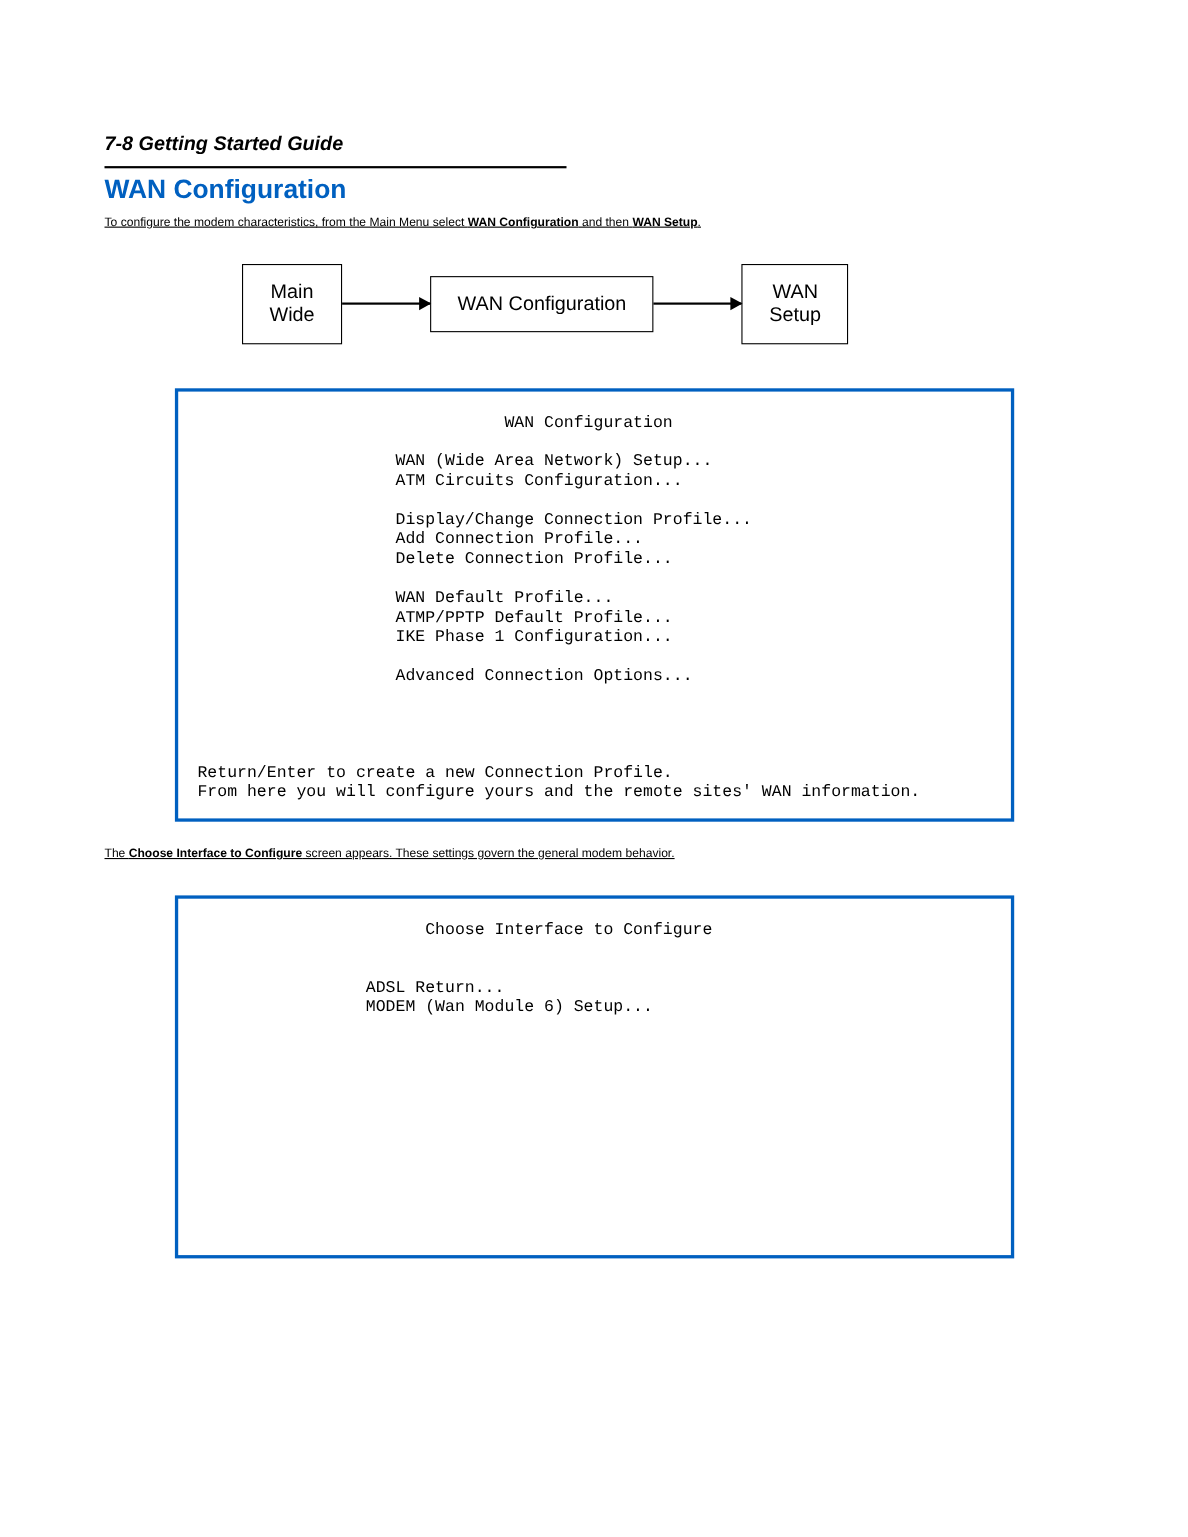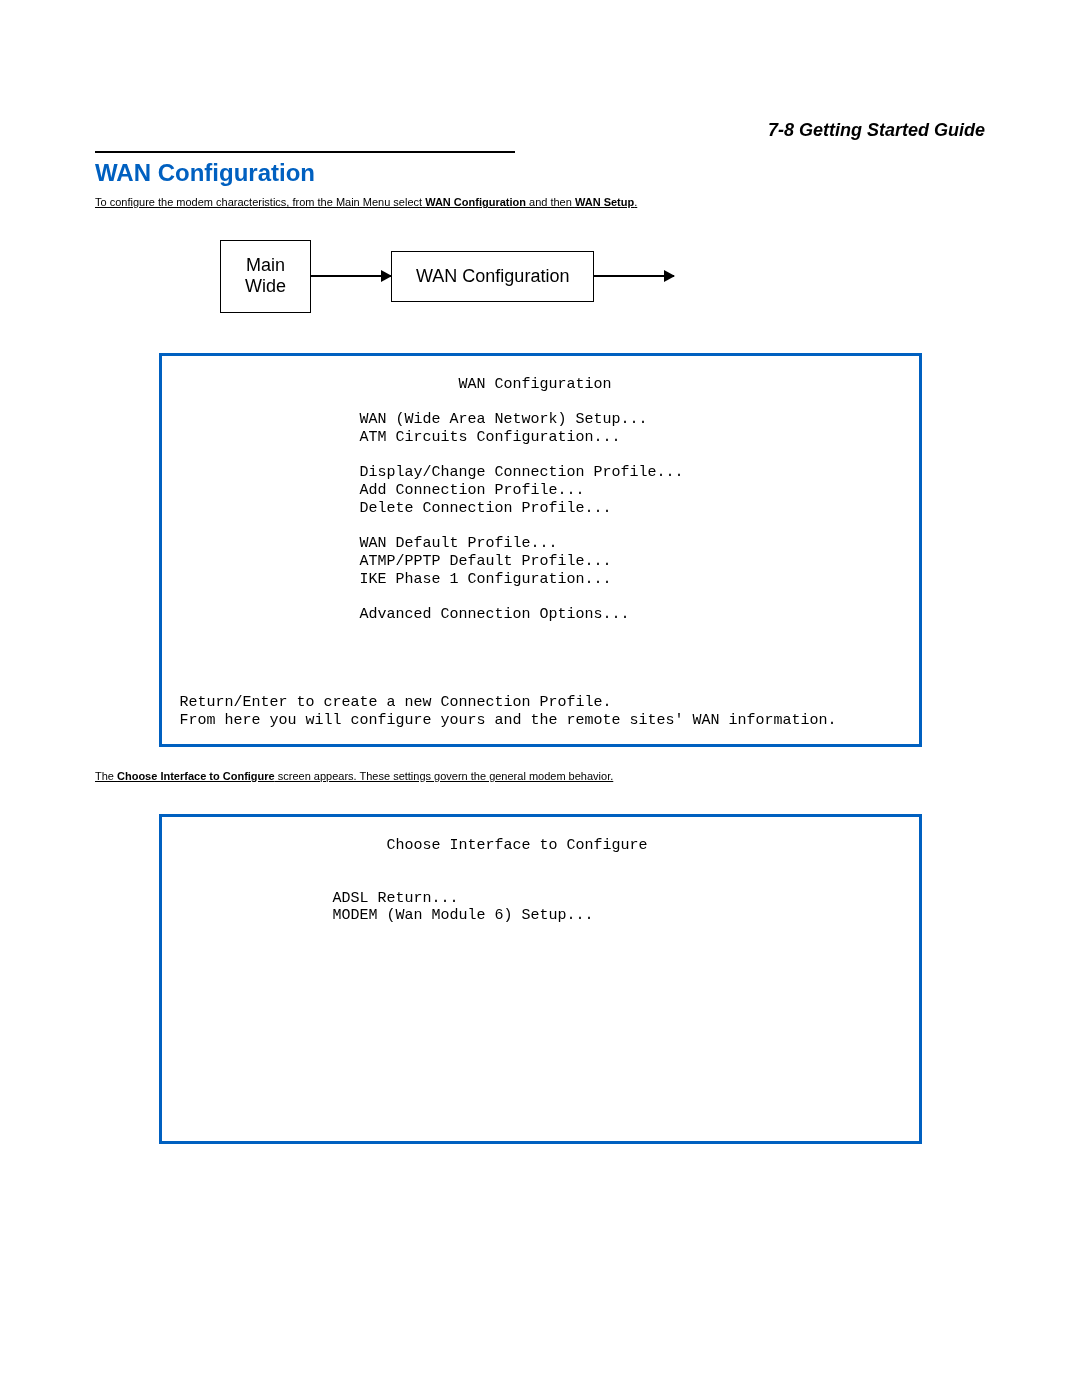--- a/index.html
+++ b/index.html
@@ -11,21 +11,20 @@
     font-family:Arial,Helvetica,sans-serif;
     color:#000;
     box-sizing:border-box;
     padding:120px 95px 60px 95px;
   }
   .running-head{
     font-style:italic;
     font-weight:bold;
     font-size:18px;
     margin:0 0 10px 0;
-    text-align:right;
   }
   .hr{
     border:none;
     border-top:2px solid #000;
     width:420px;
     margin:0 0 6px 0;
   }
   .section-title{
     color:#0060c0;
     font-weight:bold;
@@ -101,20 +100,24 @@
   <div class="flow">
     <div class="fbox">
       <span>Main</span><br>
       <span>Wide</span>
     </div>
     <div class="farrow"></div>
     <div class="fbox">
       <span>WAN Configuration</span>
     </div>
     <div class="farrow"></div>
+    <div class="fbox">
+      <span>WAN</span><br>
+      <span>Setup</span>
+    </div>
   </div>
 
   <div class="term"><span>                               WAN Configuration</span>
 
 <span>                    WAN (Wide Area Network) Setup...</span>
 <span>                    ATM Circuits Configuration...</span>
 
 <span>                    Display/Change Connection Profile...</span>
 <span>                    Add Connection Profile...</span>
 <span>                    Delete Connection Profile...</span>

